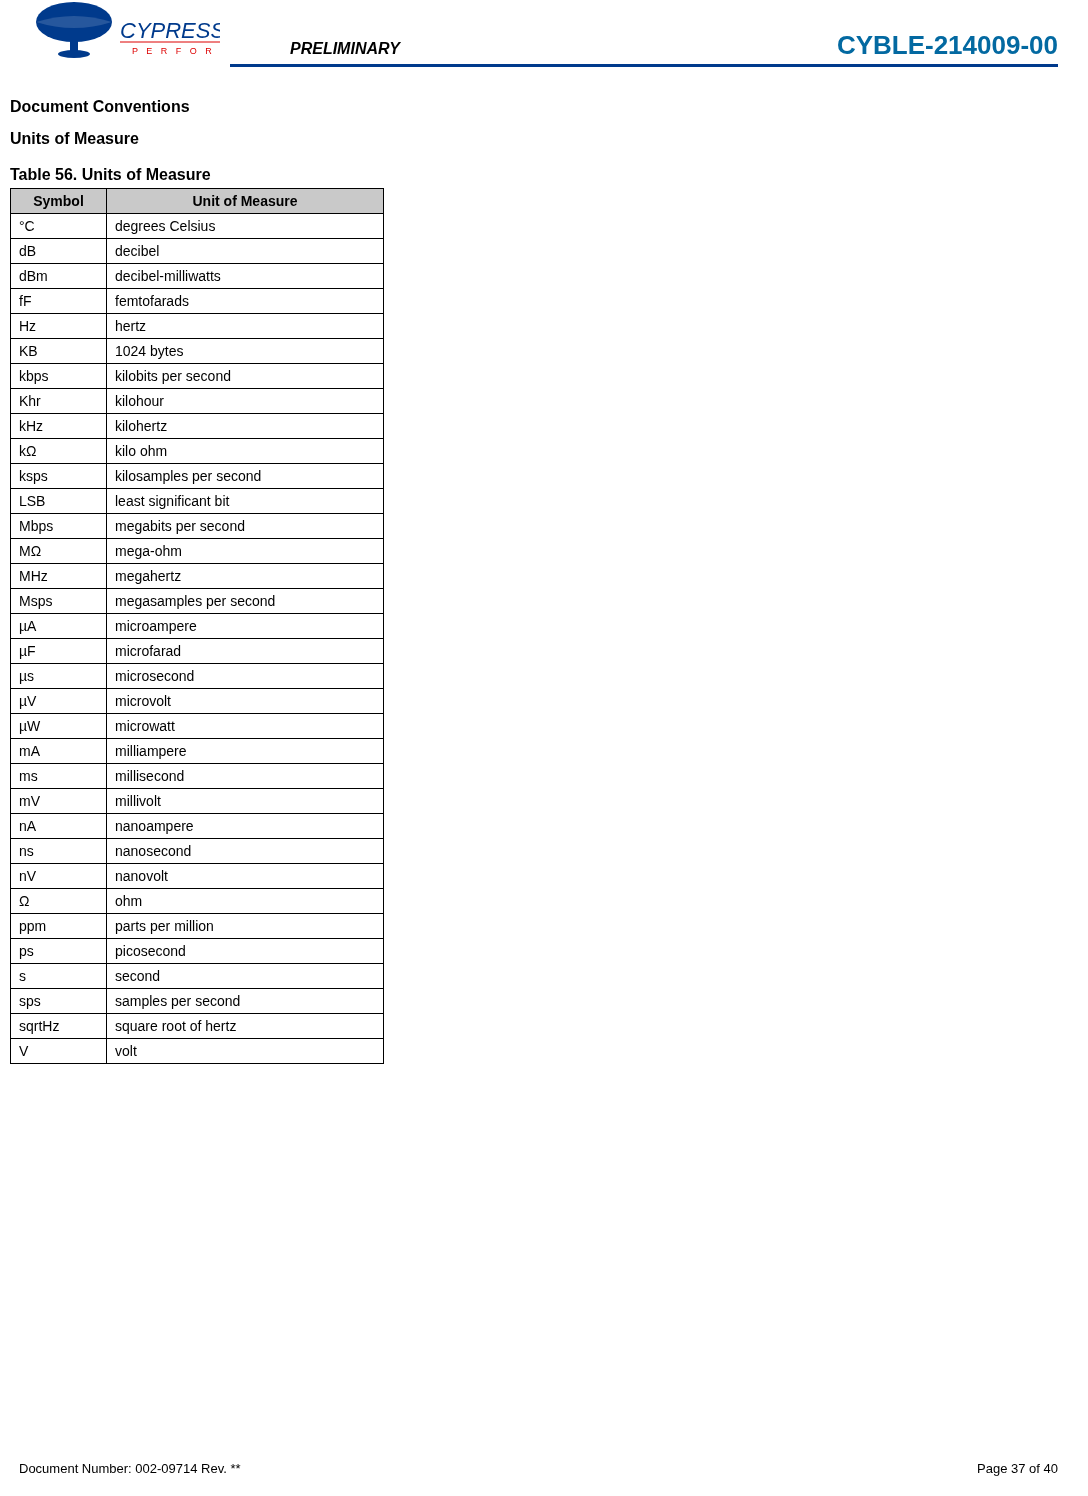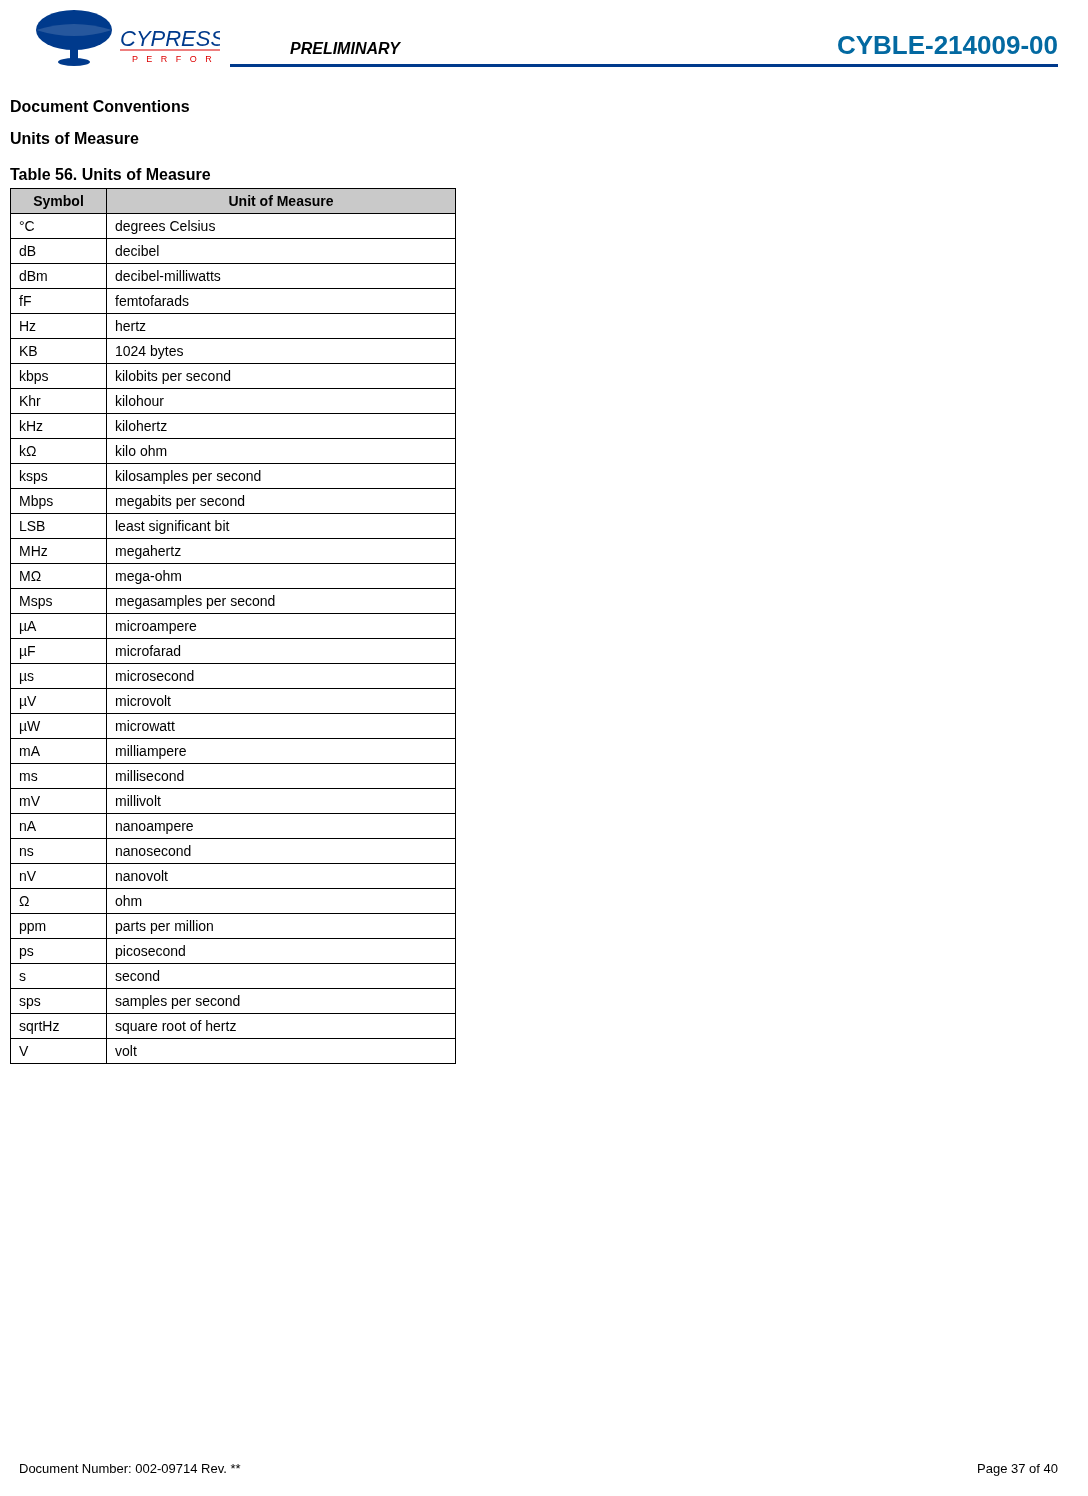--- a/index.html
+++ b/index.html
@@ -14,21 +14,20 @@
     .page-header {
       position: relative;
       height: 80px;
       padding: 8px 30px 0 30px;
     }
     .logo-area {
       position: absolute;
       left: 30px;
       top: 0;
       width: 200px;
-      margin-top: 8px;
     }
     .logo-svg {
       width: 190px;
       height: 70px;
     }
     .header-text {
       position: absolute;
       left: 230px;
       right: 30px;
       top: 30px;
@@ -69,21 +68,21 @@
       font-weight: bold;
       margin-bottom: 18px;
     }
     .table-caption {
       font-size: 16px;
       font-weight: bold;
       margin-bottom: 4px;
     }
     table.units {
       border-collapse: collapse;
-      width: 446px;
+      width: 374px;
       font-size: 14px;
       border-radius: 16px;
     }
     table.units th {
       background: #c9c9c9;
       font-weight: bold;
       text-align: center;
       border: 1px solid #000;
       padding: 4px 6px;
     }
@@ -181,34 +180,34 @@
         </tr>
         <tr>
           <td class="sym">kΩ</td>
           <td>kilo ohm</td>
         </tr>
         <tr>
           <td class="sym">ksps</td>
           <td>kilosamples per second</td>
         </tr>
         <tr>
+          <td class="sym">LSB</td>
+          <td>least significant bit</td>
+        </tr>
+        <tr>
           <td class="sym">Mbps</td>
           <td>megabits per second</td>
         </tr>
         <tr>
-          <td class="sym">LSB</td>
-          <td>least significant bit</td>
+          <td class="sym">MΩ</td>
+          <td>mega-ohm</td>
         </tr>
         <tr>
           <td class="sym">MHz</td>
           <td>megahertz</td>
-        </tr>
-        <tr>
-          <td class="sym">MΩ</td>
-          <td>mega-ohm</td>
         </tr>
         <tr>
           <td class="sym">Msps</td>
           <td>megasamples per second</td>
         </tr>
         <tr>
           <td class="sym">µA</td>
           <td>microampere</td>
         </tr>
         <tr>

